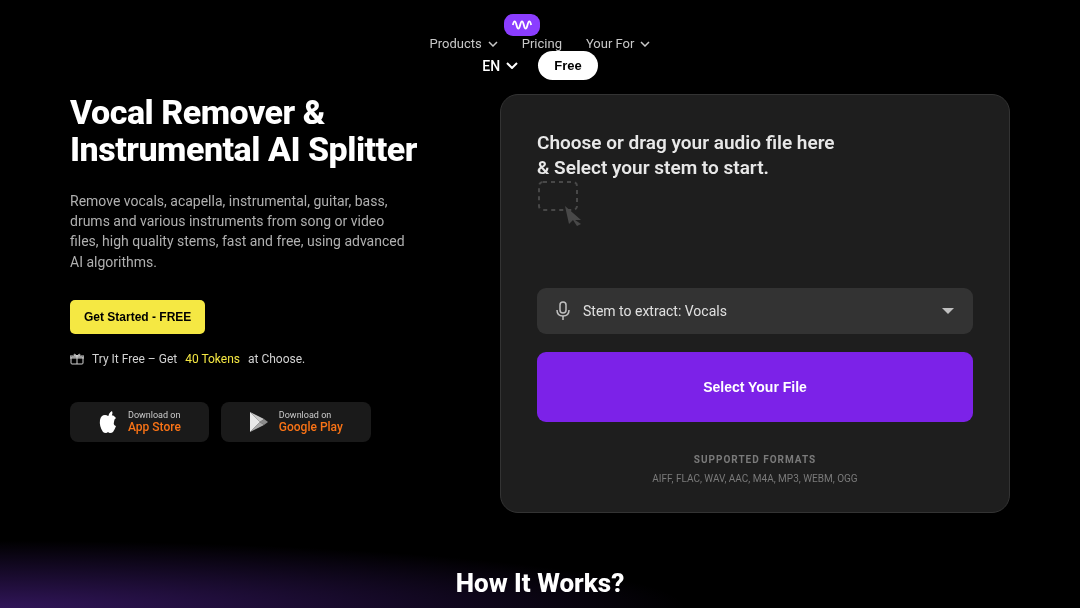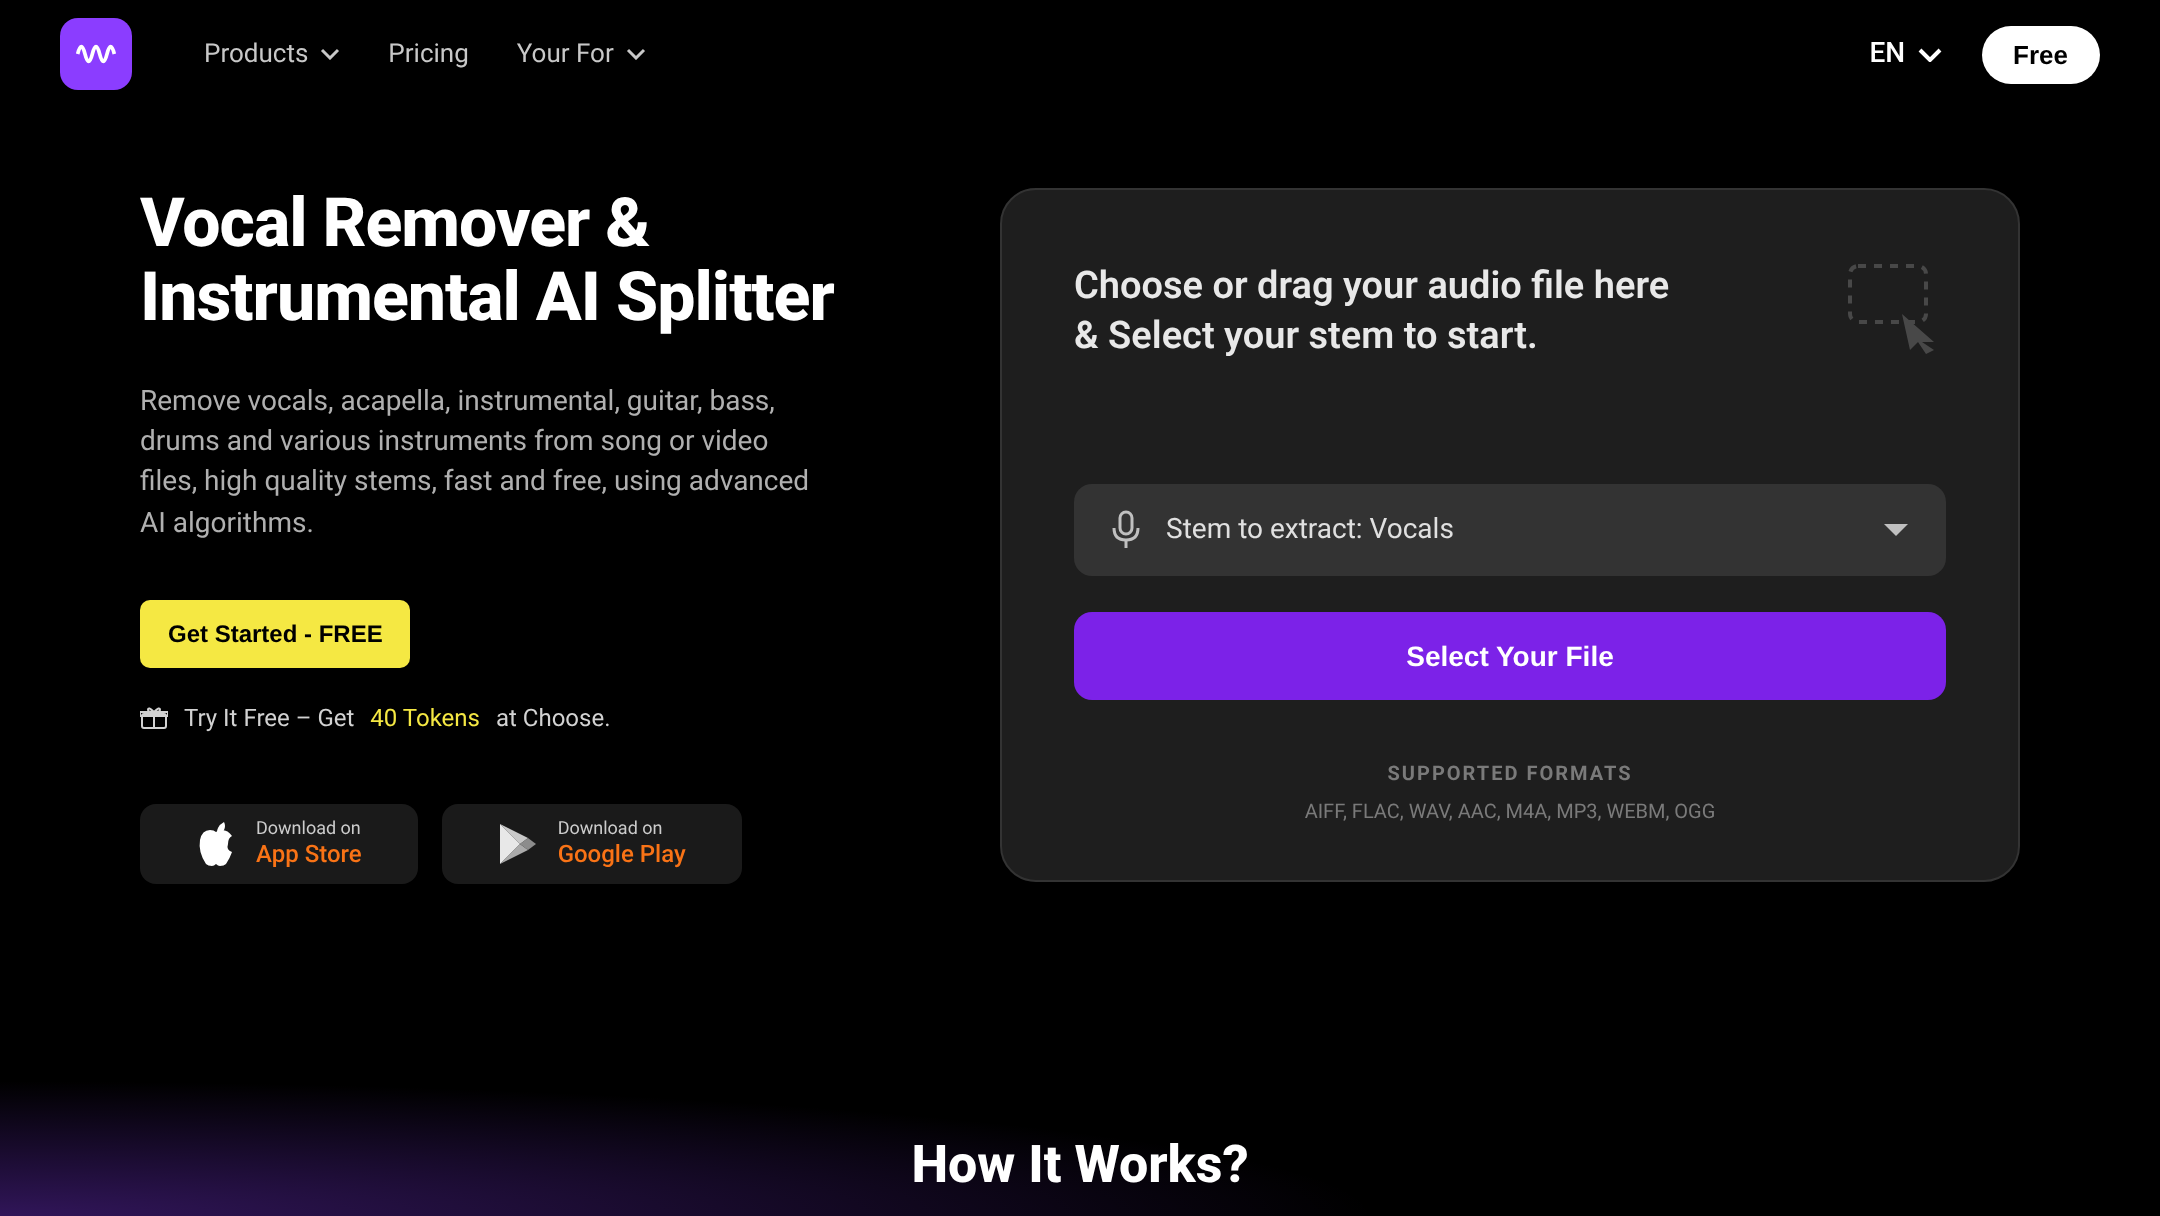--- a/index.html
+++ b/index.html
@@ -15,22 +15,23 @@
       width: 1080px;
       height: 608px;
       overflow: hidden;
       position: relative;
     }
     
     
     .header {
       display: flex;
       align-items: center;
-      padding: 14px 30px;
+      padding: 14px 96px;
       height: 54px;
+      flex-direction: column;
     }
     
     .logo {
       width: 36px;
       height: 36px;
       background: #8b3dff;
       border-radius: 9px;
       display: flex;
       align-items: center;
       justify-content: center;
@@ -175,20 +176,21 @@
       border: 1px solid #333;
       border-radius: 18px;
       padding: 36px 36px 28px;
     }
     
     .panel-header {
       display: flex;
       justify-content: space-between;
       align-items: flex-start;
       margin-bottom: 62px;
+      flex-direction: column;
     }
     
     .panel-title {
       font-size: 19px;
       font-weight: 600;
       color: #e8e8e8;
       line-height: 1.3;
       max-width: 300px;
     }
     
@@ -216,21 +218,21 @@
     .stem-label {
       color: #e0e0e0;
       font-size: 14px;
     }
     
     .select-file-btn {
       width: 100%;
       background: #7c22e8;
       color: #fff;
       border: none;
-      padding: 14px;
+      padding: 27px;
       border-radius: 9px;
       font-weight: 600;
       font-size: 14px;
       cursor: pointer;
       margin-bottom: 32px;
     }
     
     .formats-label {
       text-align: center;
       font-size: 10px;

